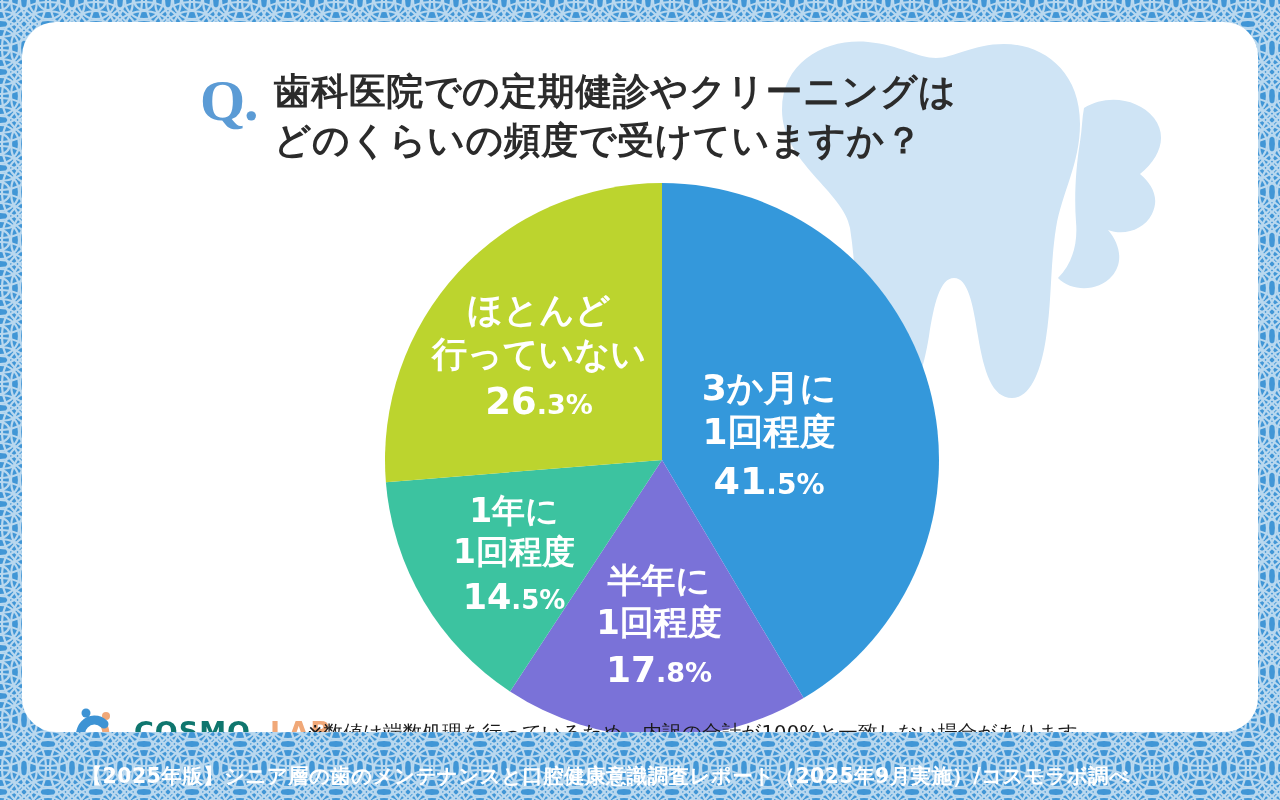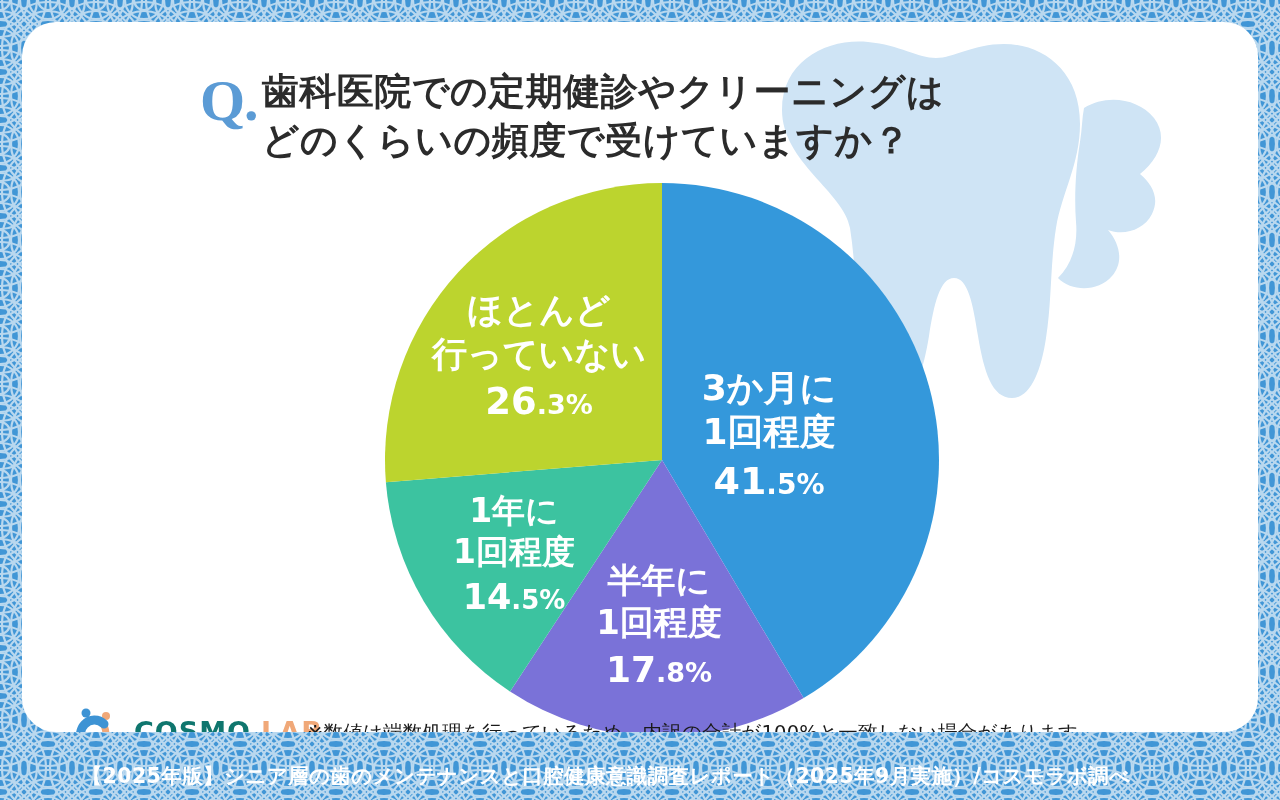--- a/index.html
+++ b/index.html
@@ -25,21 +25,21 @@
   .tooth svg{width:100%;height:100%;display:block;}
 
   
   .qblock{position:absolute;left:178px;top:46px;display:flex;align-items:flex-start;}
   .qmark{
     font-family:"Liberation Serif","DejaVu Serif",serif;
     font-weight:700;font-size:58px;line-height:1;
     color:#5b9bd5;letter-spacing:-1px;margin-top:4px;
   }
   .qtext{
-    margin-left:4px;
+    margin-left:16px;
     font-family:"DejaVu Sans","Liberation Sans",sans-serif;
     font-weight:700;color:#2b2b2b;font-size:37px;line-height:1.32;
     letter-spacing:0.5px;white-space:pre-line;
   }
 
   
   .pie-wrap{position:absolute;left:362px;top:160px;width:556px;height:556px;}
   .pie-wrap svg{width:100%;height:100%;display:block;overflow:visible;}
   .sl-line1,.sl-line2{
     font-family:"DejaVu Sans","Liberation Sans",sans-serif;
@@ -52,21 +52,21 @@
 
   
   .logo{position:absolute;left:50px;top:686px;display:flex;align-items:center;}
   .logo-mark{width:52px;height:46px;}
   .logo-mark svg{display:block;width:100%;height:100%;}
   .logo-text{
     margin-left:10px;font-weight:700;font-size:27px;letter-spacing:1px;
     font-family:"DejaVu Sans","Liberation Sans",sans-serif;line-height:1;
   }
   .logo-cosmo{color:#0f766e;}
-  .logo-lab{color:#f0a878;margin-left:10px;}
+  .logo-lab{color:#f0a878;margin-left:19px;}
 
   
   .footnote{
     position:absolute;left:285px;top:697px;
     font-family:"DejaVu Sans","Liberation Sans",sans-serif;
     font-size:19.5px;color:#1a1a1a;letter-spacing:0.2px;white-space:nowrap;
   }
 
   
   .banner{

